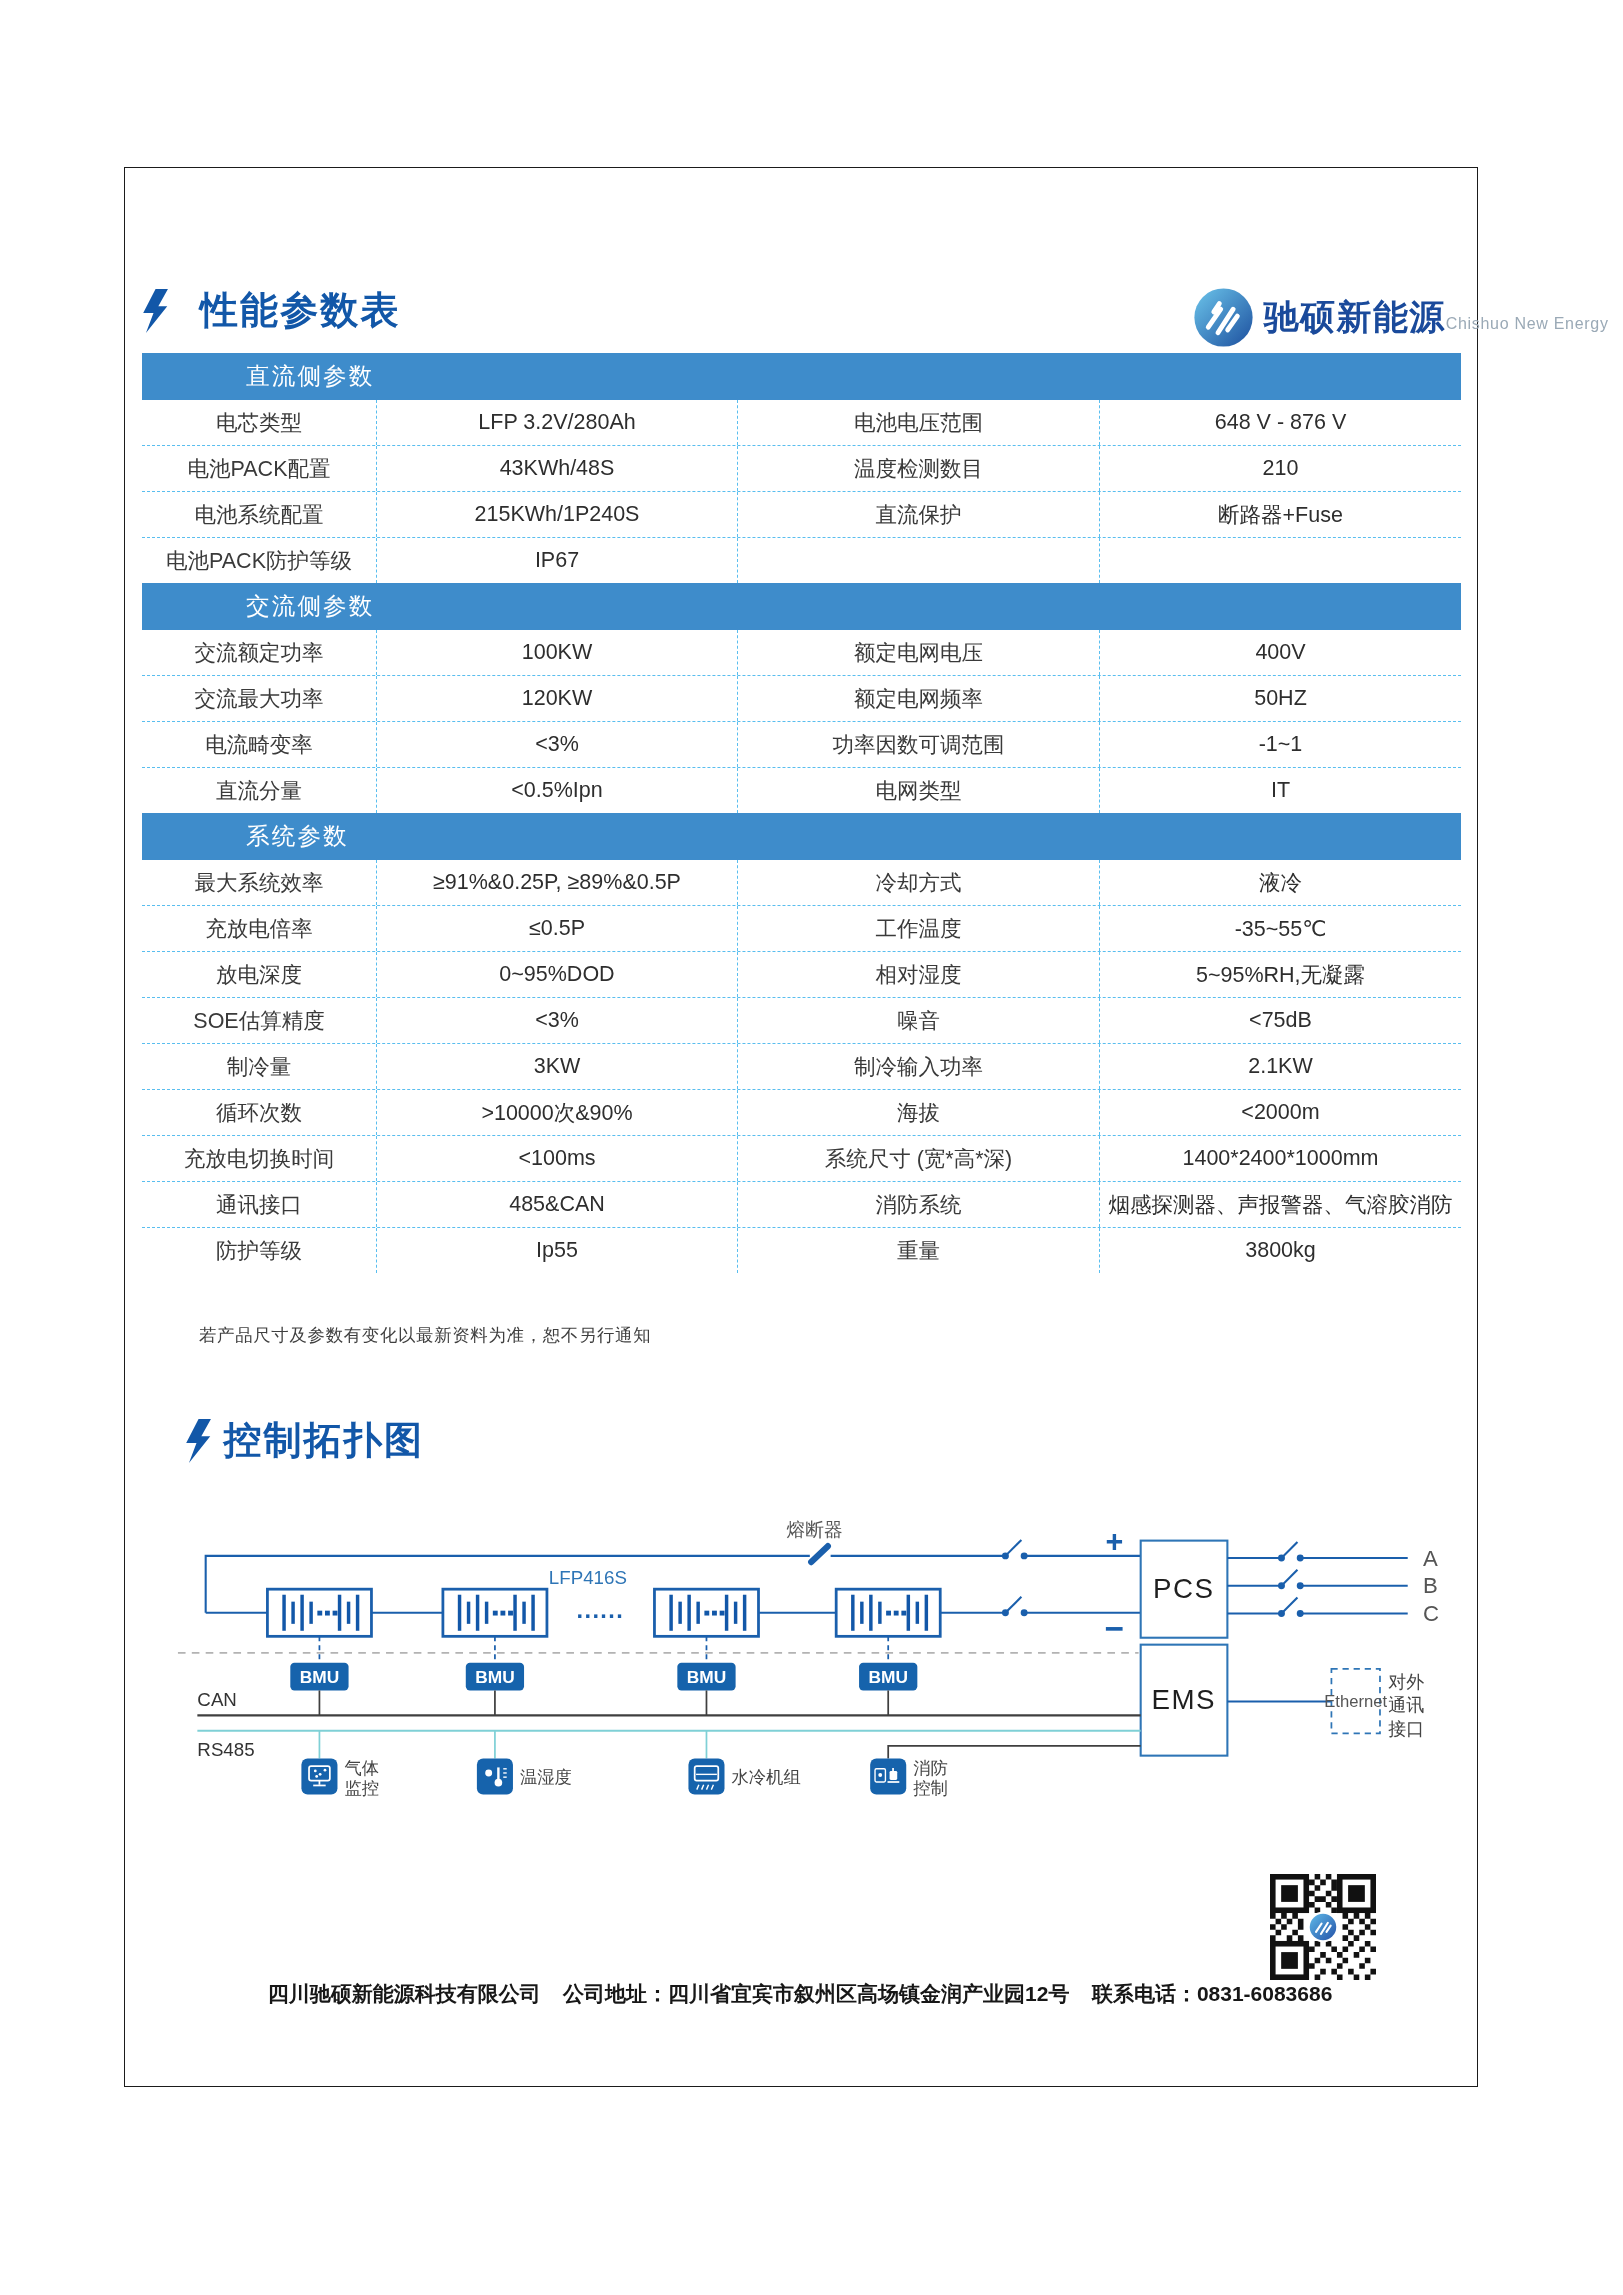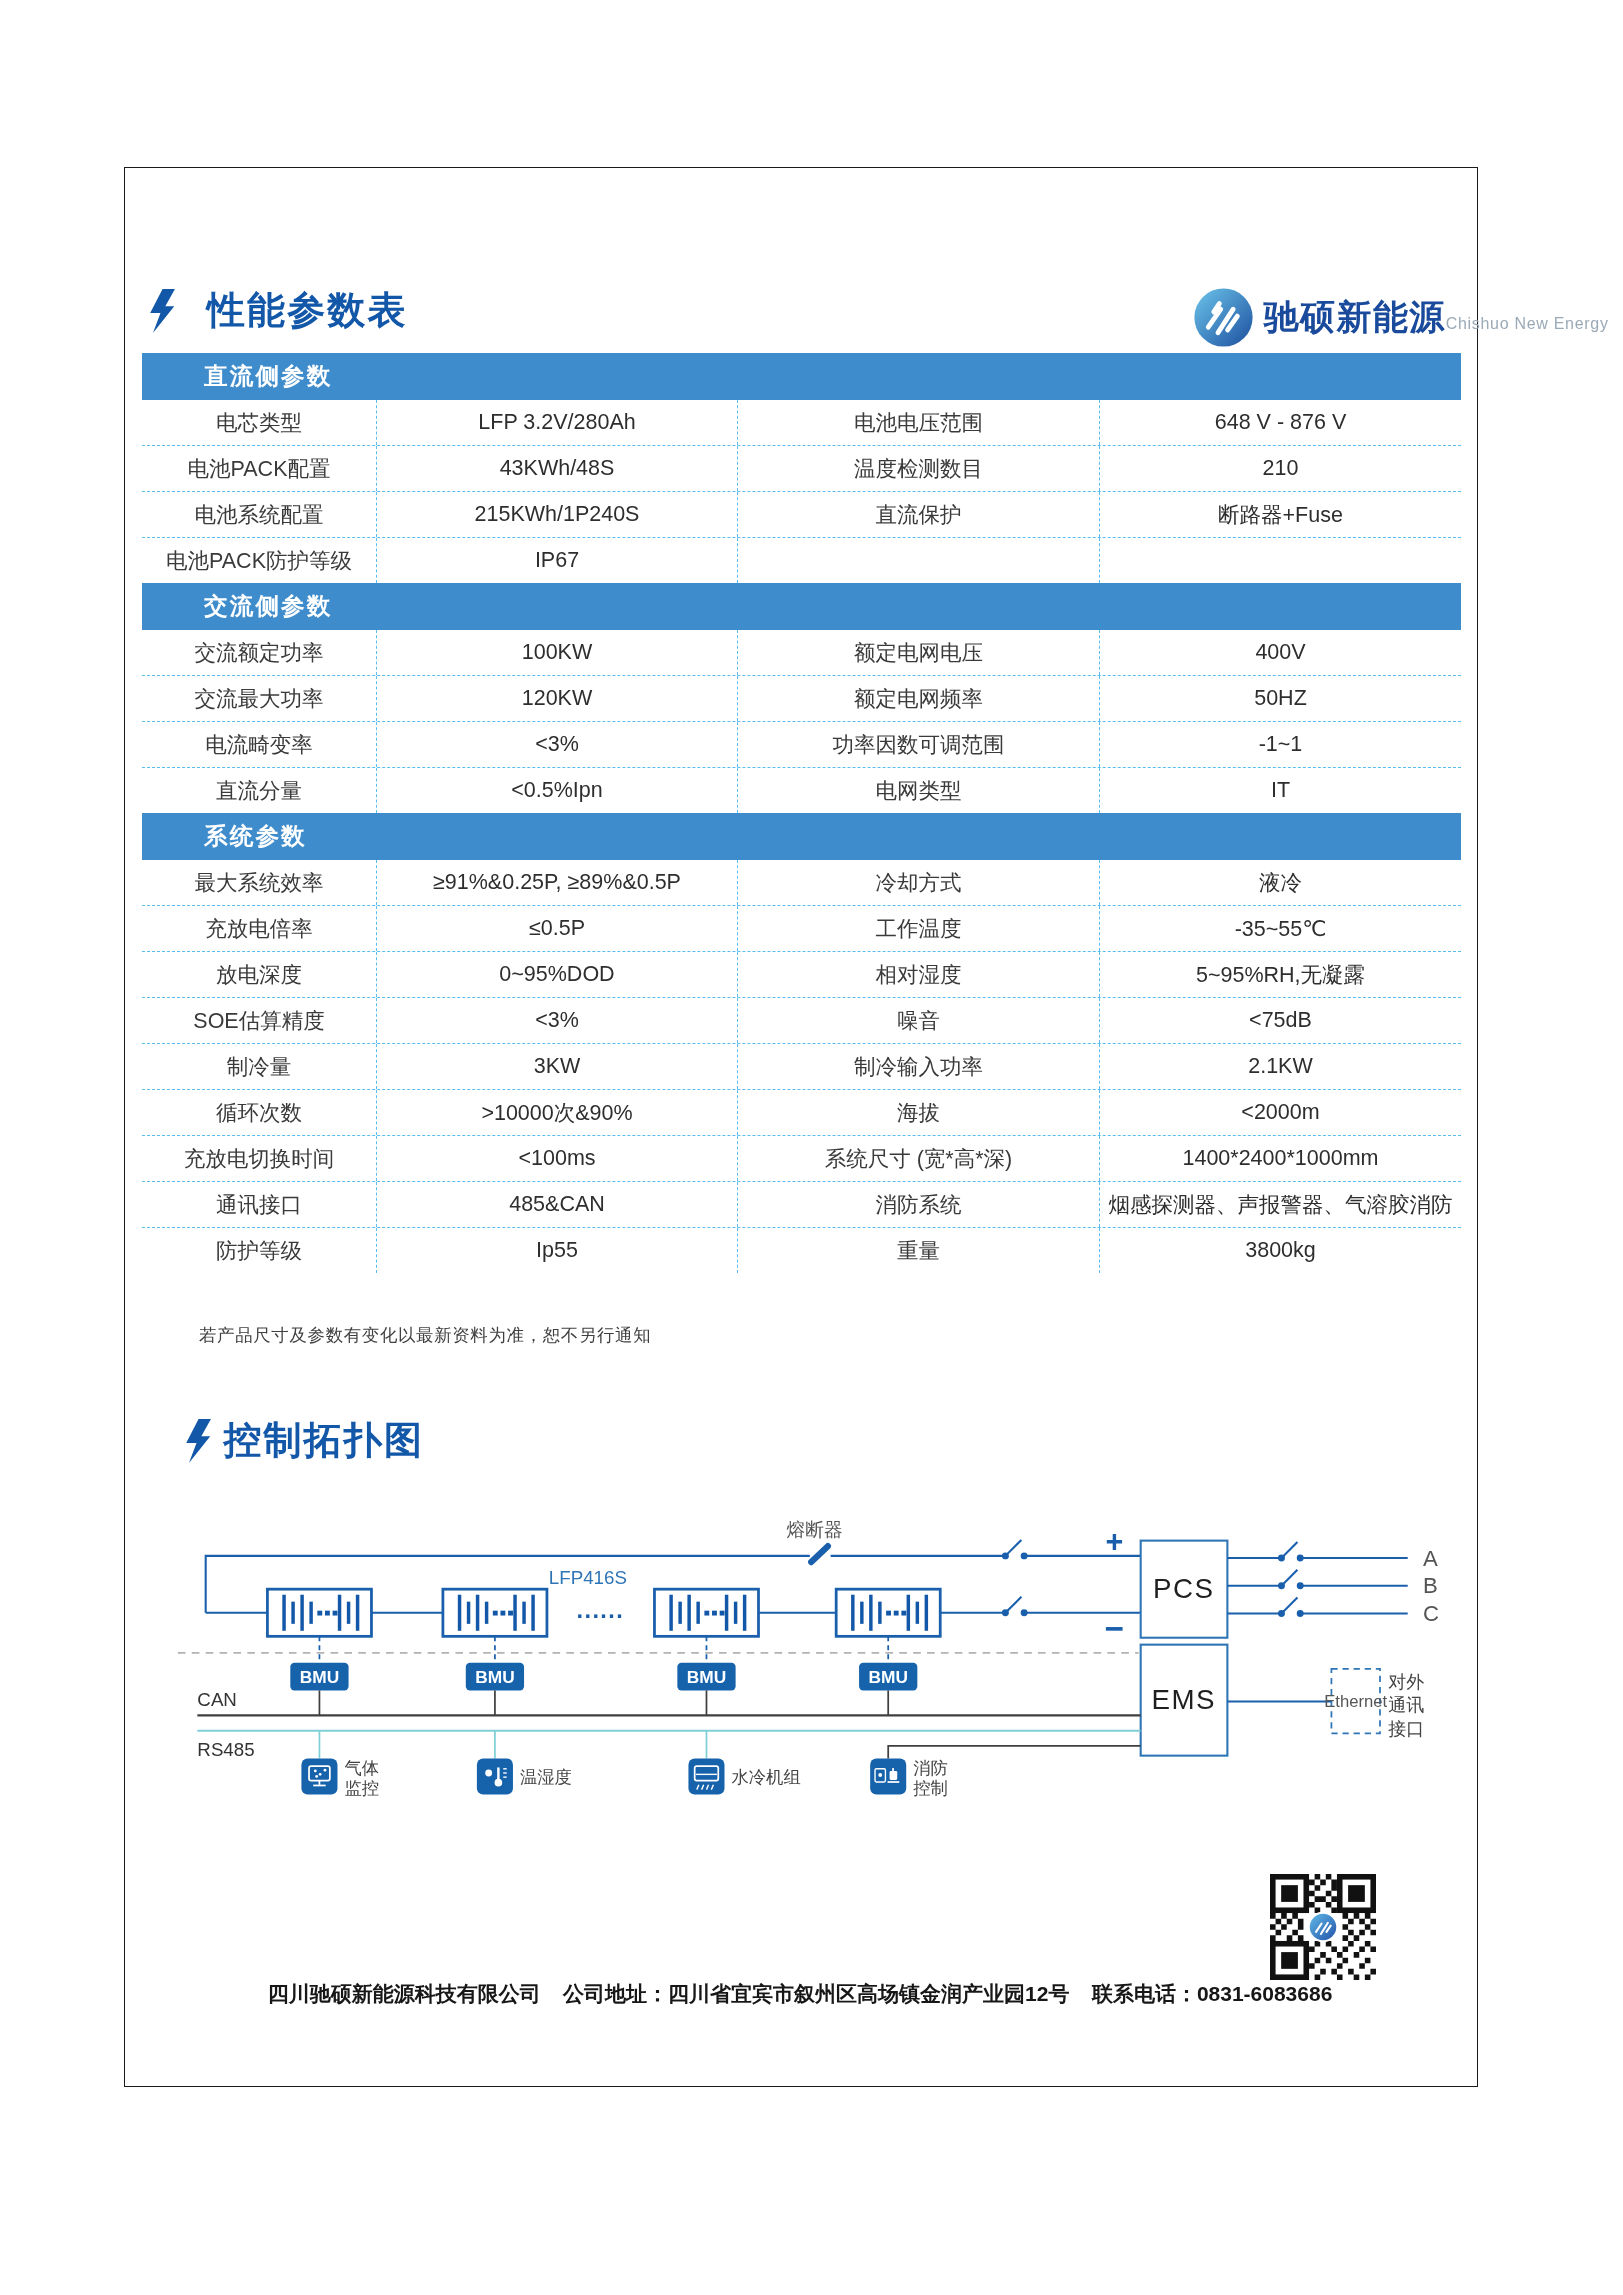--- a/index.html
+++ b/index.html
@@ -4,34 +4,34 @@
 <style>
   html,body{margin:0;padding:0;}
   body{
     width:1624px;height:2295px;position:relative;background:#ffffff;
     font-family:"Liberation Sans","DejaVu Sans",sans-serif;color:#3a3a3a;
   }
   .frame{position:absolute;left:124px;top:167px;width:1352px;height:1918px;border:1.4px solid #1b1b1b;}
 
   
   .title{position:absolute;display:flex;align-items:center;gap:12.5px;}
-  #title1{left:146px;top:285px;gap:32px;}
+  #title1{left:139px;top:285px;gap:32px;}
   #title2{left:182px;top:1415px;}
   .title .txt{font-size:38px;font-weight:bold;color:#1257a8;letter-spacing:2.1px;}
 
   
   .logo{position:absolute;left:1193px;top:287px;display:flex;align-items:center;gap:9.7px;}
   .logo .names{display:flex;flex-direction:row;}
   .logo-cn{font-size:35px;font-weight:bold;color:#1a4a9b;letter-spacing:1.4px;line-height:1.05;}
   .logo-en{font-size:16px;color:#9aa9b6;letter-spacing:0.7px;margin-top:16px;}
 
   
   .spec{position:absolute;left:142px;top:353px;width:1319px;}
-  .sec-bar{height:47px;background:#3e8ccb;color:#fff;font-size:23.6px;font-weight:bold;
-    line-height:47px;padding-left:62px;box-sizing:border-box;letter-spacing:2.1px;}
+  .sec-bar{height:47px;background:#3e8ccb;color:#fff;font-size:23.6px;font-weight:normal;
+    line-height:47px;padding-left:104px;box-sizing:border-box;letter-spacing:2.1px;}
   .row{display:grid;grid-template-columns:234px 361px 362px 362px;height:45px;}
   .row:not(:last-child){border-bottom:1.4px dashed #59beef;}
   .cell{display:flex;align-items:center;justify-content:center;font-size:21.5px;color:#3a3a3a;
     text-align:center;padding:0 5.6px;box-sizing:border-box;}
   .cell+.cell{border-left:1.4px dashed #59beef;}
   .cell.val{font-weight:400;color:#2e2e2e;}
 
   .note{position:absolute;left:199px;top:1323px;font-size:17.4px;color:#3f3f3f;letter-spacing:0.7px;}
 
   .diagram{position:absolute;left:124px;top:1499px;}

